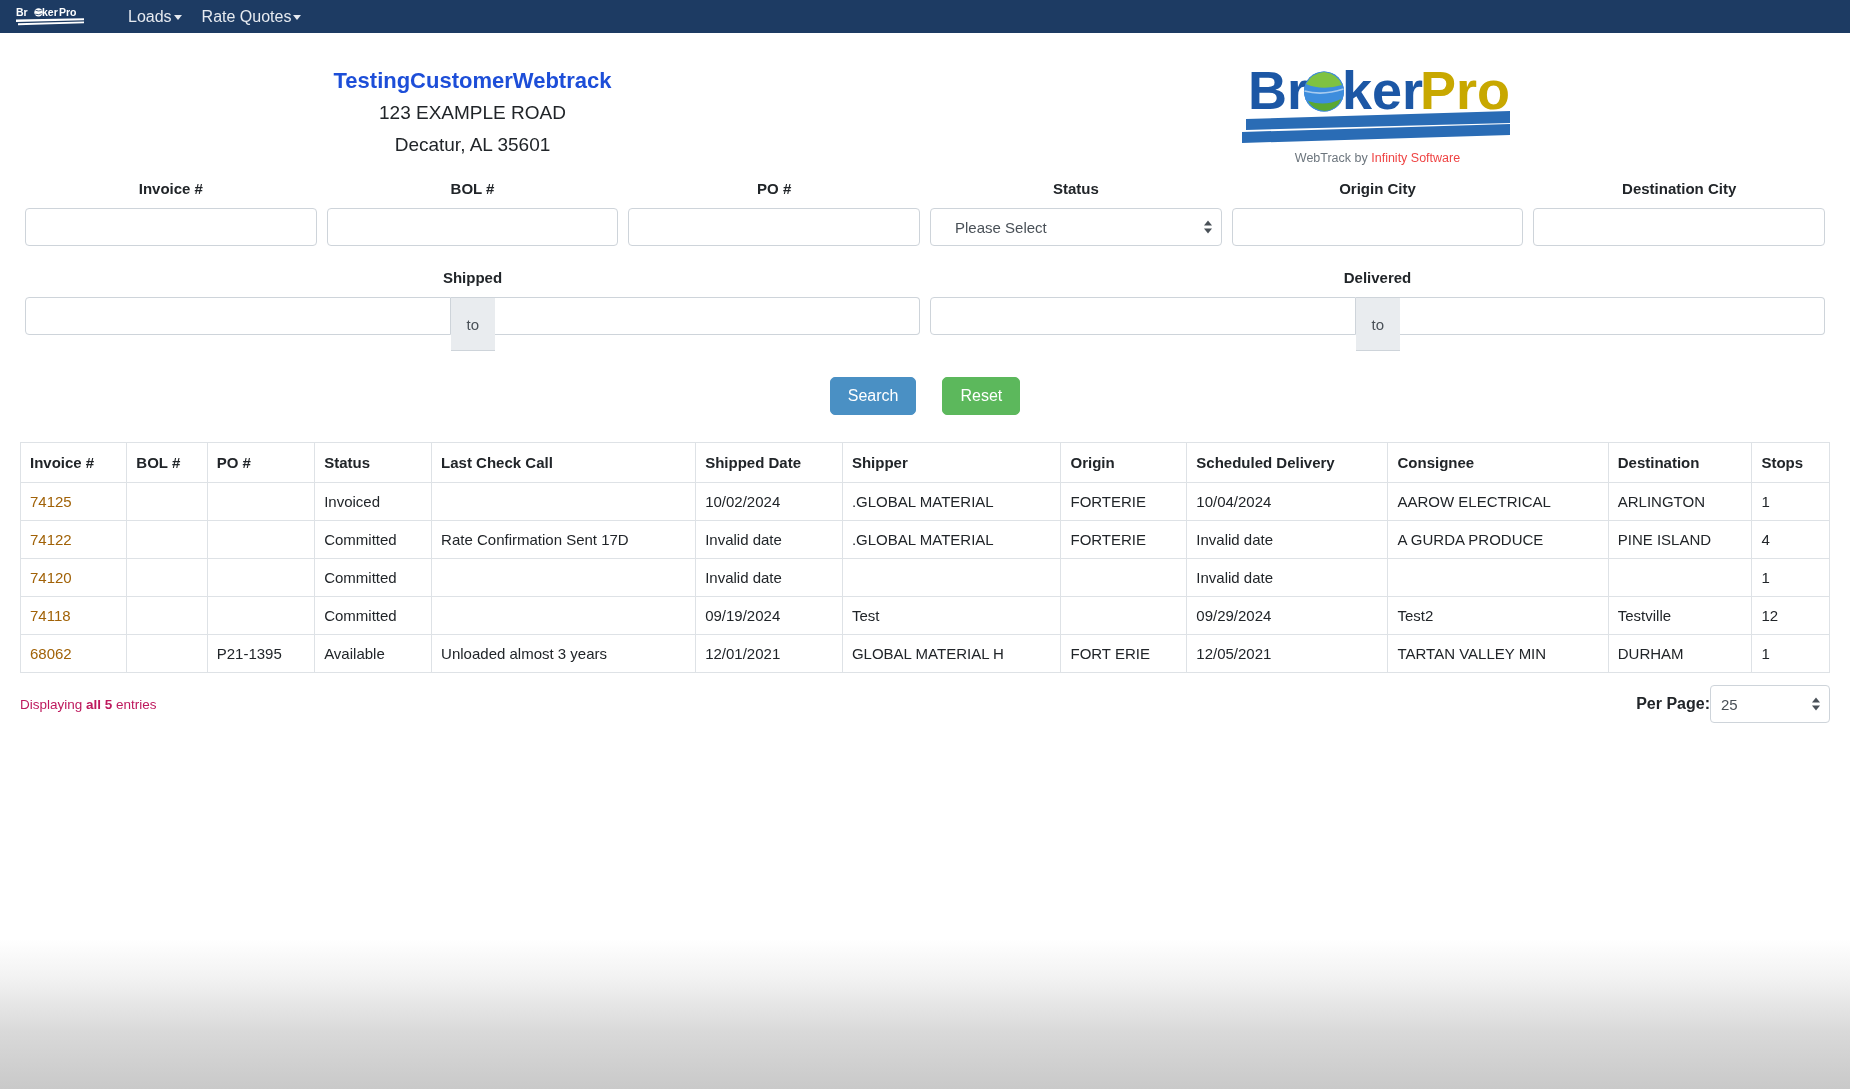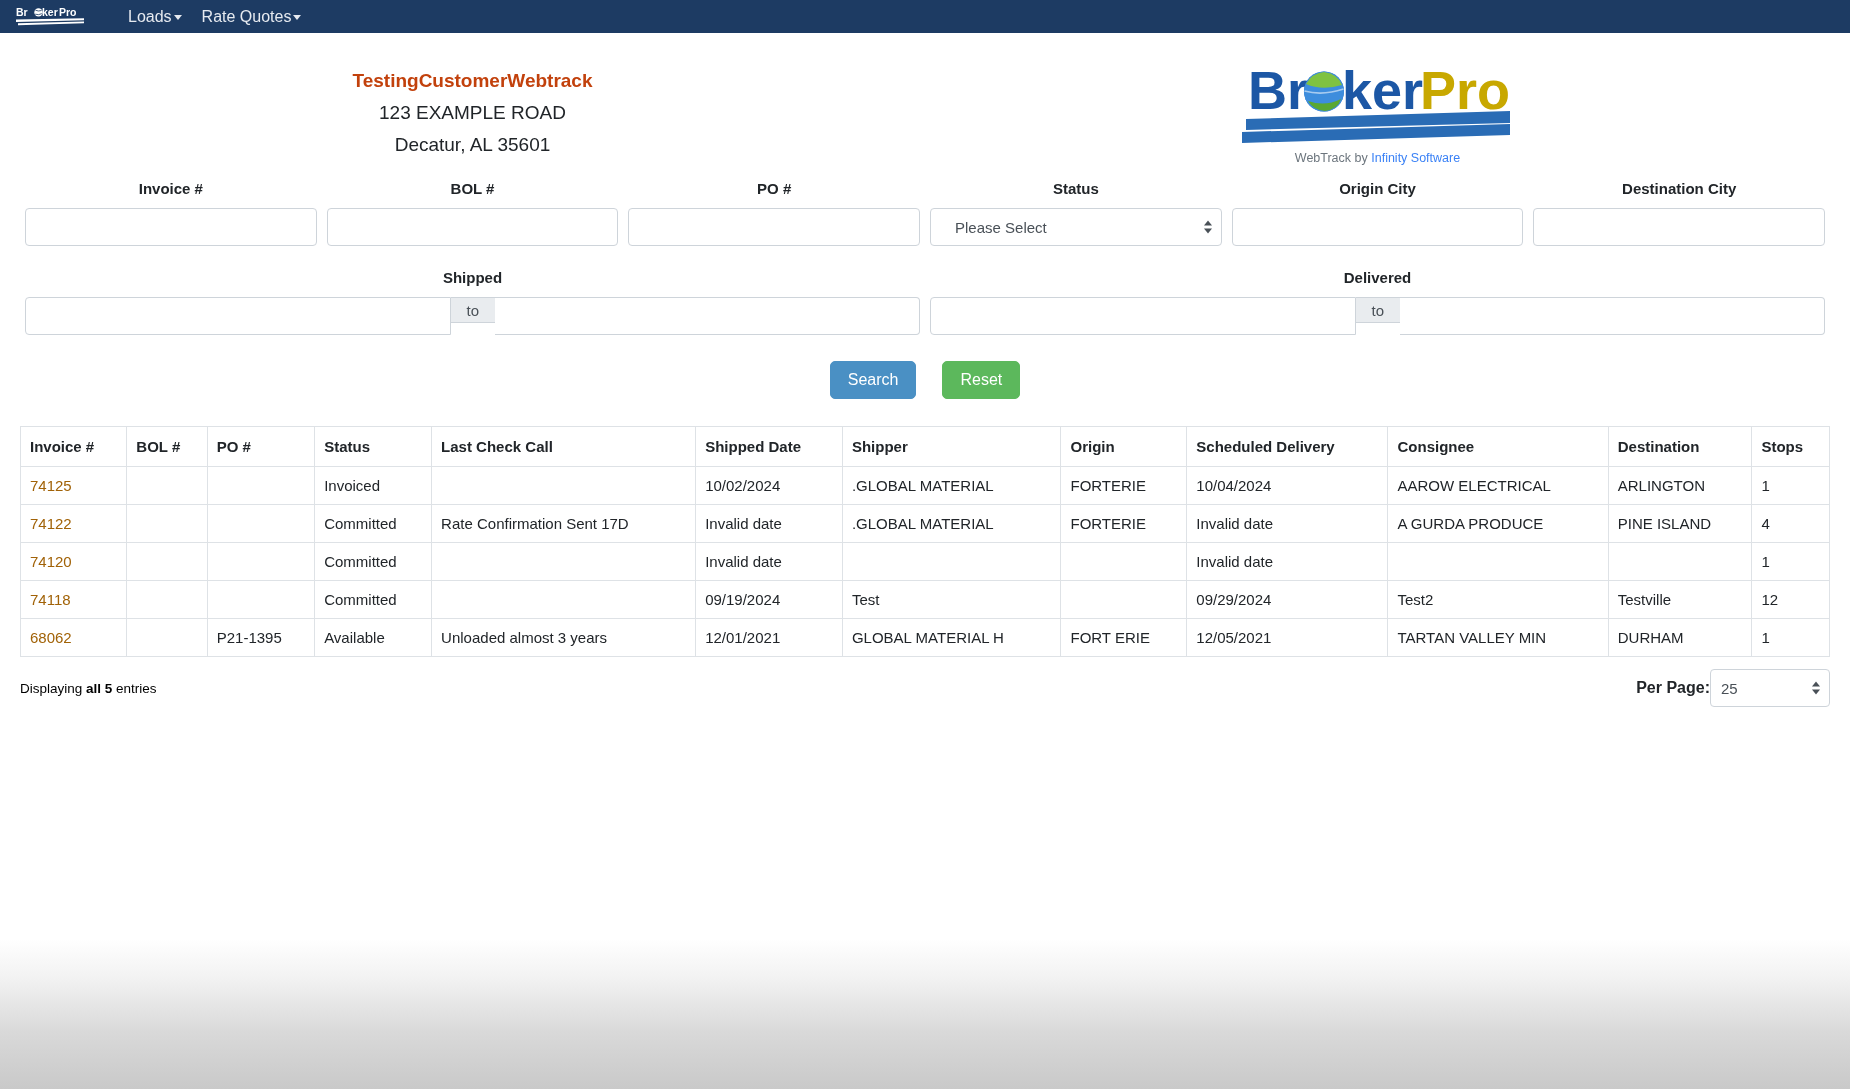--- a/index.html
+++ b/index.html
@@ -59,44 +59,44 @@
     align-items:flex-start;
     padding-top:14px;
     height:148px;
   }
   .cust-block {
     width:50%;
     text-align:center;
     padding-top:18px;
   }
   .cust-name {
-    font-size:19px;
+    font-size:22px;
     font-weight:bold;
-    color:#c2410c;
+    color:#1d4ed8;
     line-height:32px;
   }
   .cust-addr {
     font-size:19px;
     color:#212529;
     line-height:32px;
     font-weight:normal;
   }
   .logo-block {
     width:50%;
     text-align:center;
     padding-top:6px;
   }
   .bp-logo { display:inline-block; }
   .webtrack {
     font-size:12.5px;
     color:#6c757d;
     margin-top:2px;
     text-align:center;
   }
-  .webtrack a { color:#3b82f6; text-decoration:none; }
+  .webtrack a { color:#ef4444; text-decoration:none; }
 
   
   .filter-row {
     display:flex;
     width:100%;
     margin-top:-2px;
   }
   .fcol {
     flex:1 1 0;
     padding:0 5px;
@@ -159,21 +159,21 @@
     font-size:15px;
     font-weight:bold;
     margin-bottom:10px;
     line-height:19px;
   }
   .dgroup { display:flex; width:100%; }
   .dgroup .fctrl { border-radius:0; }
   .dgroup .di1 { border-top-left-radius:4px; border-bottom-left-radius:4px; }
   .dgroup .di2 { border-top-right-radius:4px; border-bottom-right-radius:4px; border-left:none; }
   .dsep {
-    height:26px;
+    height:54px;
     min-width:44px;
     display:flex; align-items:center; justify-content:center;
     background:#e9ecef;
     border:1px solid #ced4da;
     border-left:none; border-right:none;
     font-size:15px;
     color:#495057;
   }
 
   .btnrow {
@@ -229,21 +229,21 @@
 
   
   .footrow {
     display:flex;
     align-items:center;
     justify-content:space-between;
     margin-top:12px;
   }
   .displaying {
     font-size:13.5px;
-    color:#000000;
+    color:#be185d;
   }
   .displaying b { font-weight:bold; }
   .perpage {
     display:flex;
     align-items:center;
   }
   .pplabel { font-size:16px; font-weight:bold; color:#212529; }
   .ppselwrap { position:relative; width:120px; }
   .ppsel {
     width:120px; height:38px;

